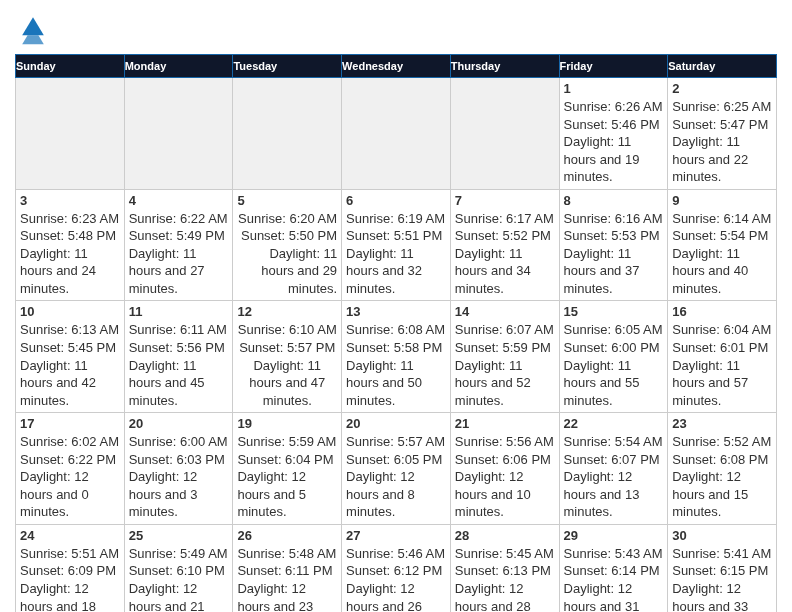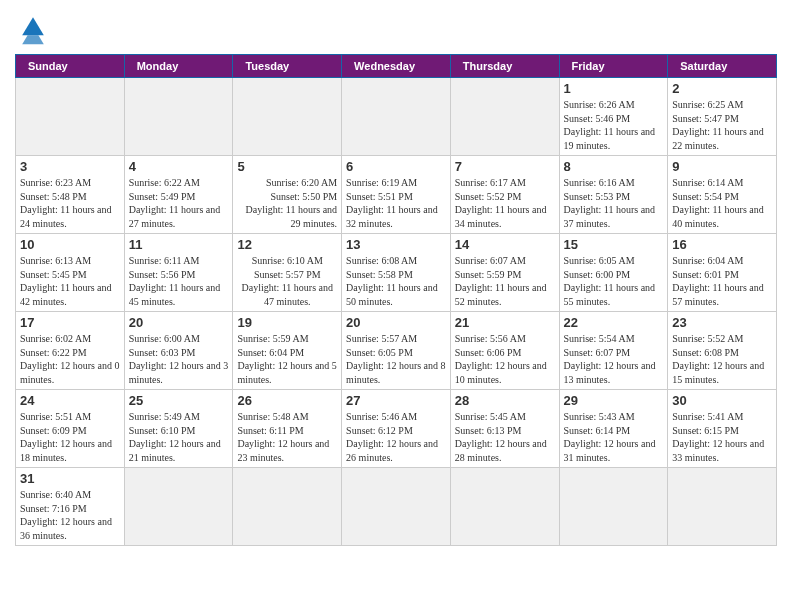--- a/index.html
+++ b/index.html
@@ -42,25 +42,25 @@
     .subtitle {
       font-size: 16px;
       color: #555;
     }
     .calendar {
       width: 100%;
       border-collapse: collapse;
       table-layout: fixed;
     }
     .calendar thead tr th {
-      background: #701a75;
+      background: #0f172a;
       color: #fff;
       font-size: 11px;
       font-weight: bold;
-      padding: 5px 12px;
+      padding: 5px 0;
       text-align: left;
       border: 1px solid #1565a8;
     }
     .calendar tbody tr td {
       border: 1px solid #ccc;
       vertical-align: top;
       padding: 3px 4px;
       font-size: 9px;
       color: #333;
       height: 78px;
@@ -70,24 +70,23 @@
       background: #f0f0f0;
     }
     .day-number {
       font-size: 13px;
       font-weight: bold;
       color: #333;
       display: block;
       margin-bottom: 2px;
     }
     .day-info {
-      font-size: 10px;
+      font-size: 13px;
       line-height: 1.35;
       color: #333;
-      font-family: Liberation Serif, serif;
     }
     .last-row td {
       height: 60px;
     }
   </style>
 </head>
 <body>
 
 <div class="page">
   <div class="header-area">

